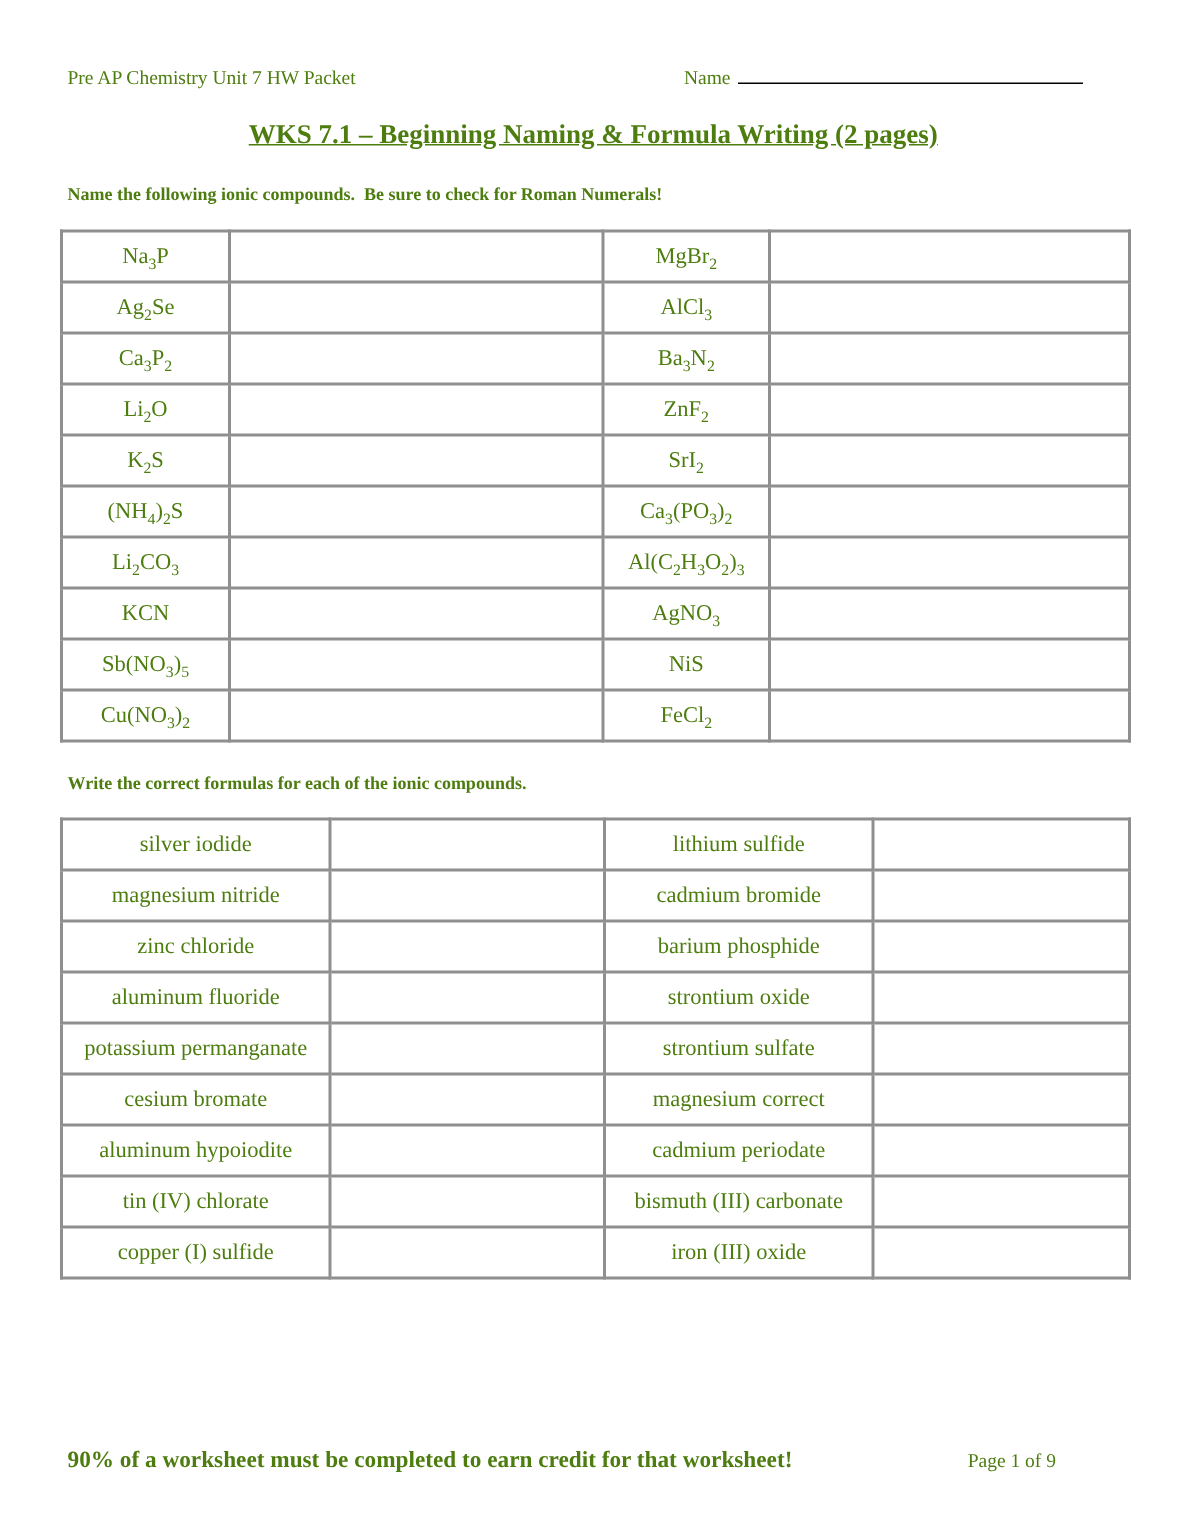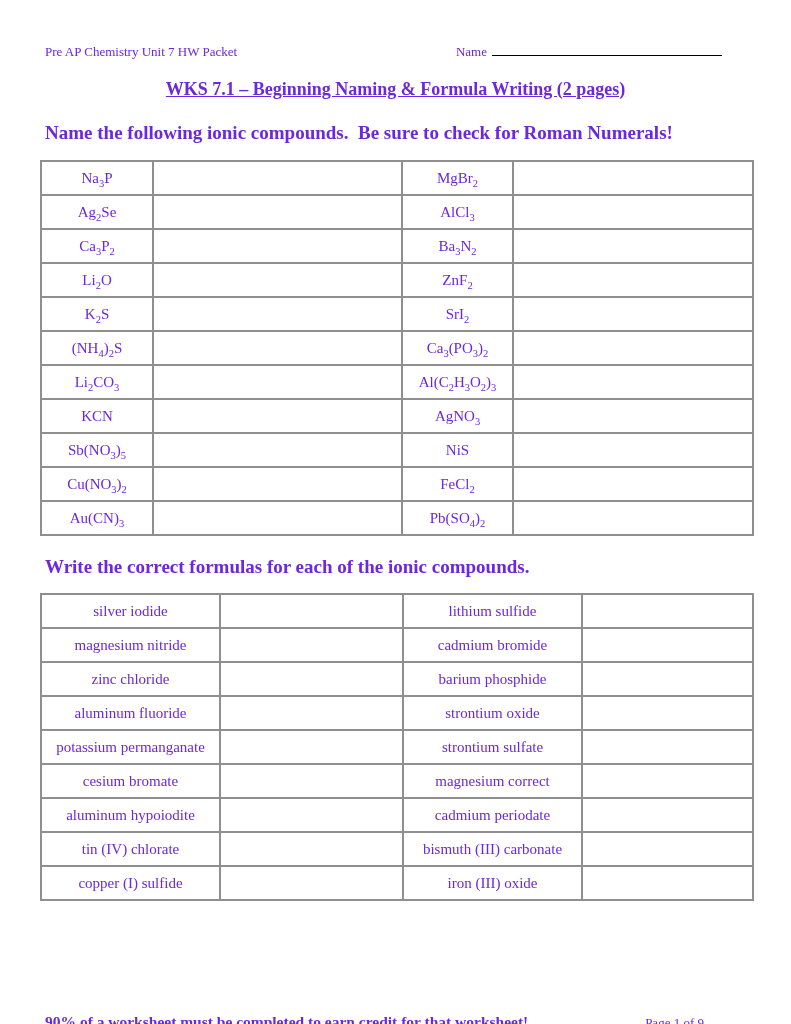--- a/index.html
+++ b/index.html
@@ -5,21 +5,21 @@
   html, body {
     margin: 0;
     padding: 0;
     background: #ffffff;
   }
   .page {
     position: relative;
     width: 791px;
     height: 1024px;
     background: #ffffff;
-    color: #6d28d9;
+    color: #4d7c0f;
     font-family: "Liberation Serif", "DejaVu Serif", serif;
     overflow: hidden;
     box-sizing: border-box;
   }
   .header-row {
     display: flex;
     justify-content: space-between;
     align-items: baseline;
     padding: 42px 69px 0 45px;
     font-size: 13px;
@@ -37,21 +37,21 @@
   }
   .title {
     margin-top: 19px;
     text-align: center;
     font-size: 18px;
     font-weight: bold;
     text-decoration: underline;
   }
   .instruction {
     margin: 22px 0 0 45px;
-    font-size: 19px;
+    font-size: 12px;
     font-weight: bold;
     white-space: pre-wrap;
   }
   .instruction.second { margin-top: 20px; }
   table {
     border-collapse: collapse;
     table-layout: fixed;
     width: 712px;
     margin: 16px 0 0 40px;
   }
@@ -173,26 +173,20 @@
           <td class="answer-cell"></td>
           <td class="label-cell">NiS</td>
           <td class="answer-cell"></td>
         </tr>
         <tr>
           <td class="label-cell">Cu(NO<sub>3</sub>)<sub>2</sub></td>
           <td class="answer-cell"></td>
           <td class="label-cell">FeCl<sub>2</sub></td>
           <td class="answer-cell"></td>
         </tr>
-        <tr>
-          <td class="label-cell">Au(CN)<sub>3</sub></td>
-          <td class="answer-cell"></td>
-          <td class="label-cell">Pb(SO<sub>4</sub>)<sub>2</sub></td>
-          <td class="answer-cell"></td>
-        </tr>
       </tbody>
   </table>
 
   <div class="instruction second">Write the correct formulas for each of the ionic compounds.</div>
 
   <table class="t2">
     <colgroup>
       <col class="c2a">
         <col class="c2b">
         <col class="c2c">

